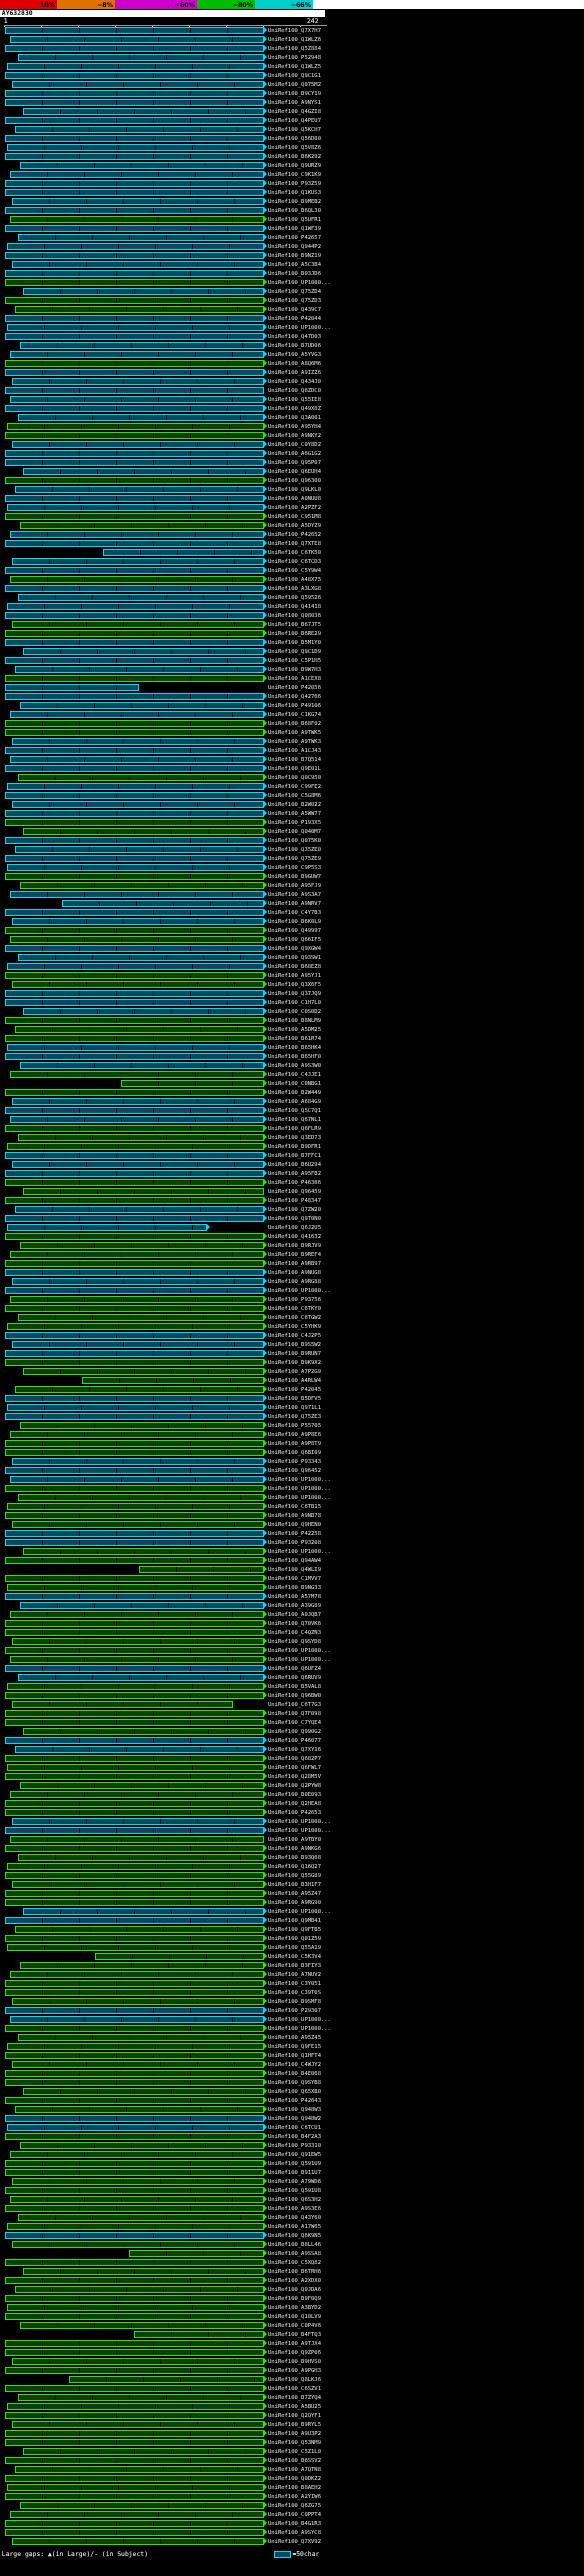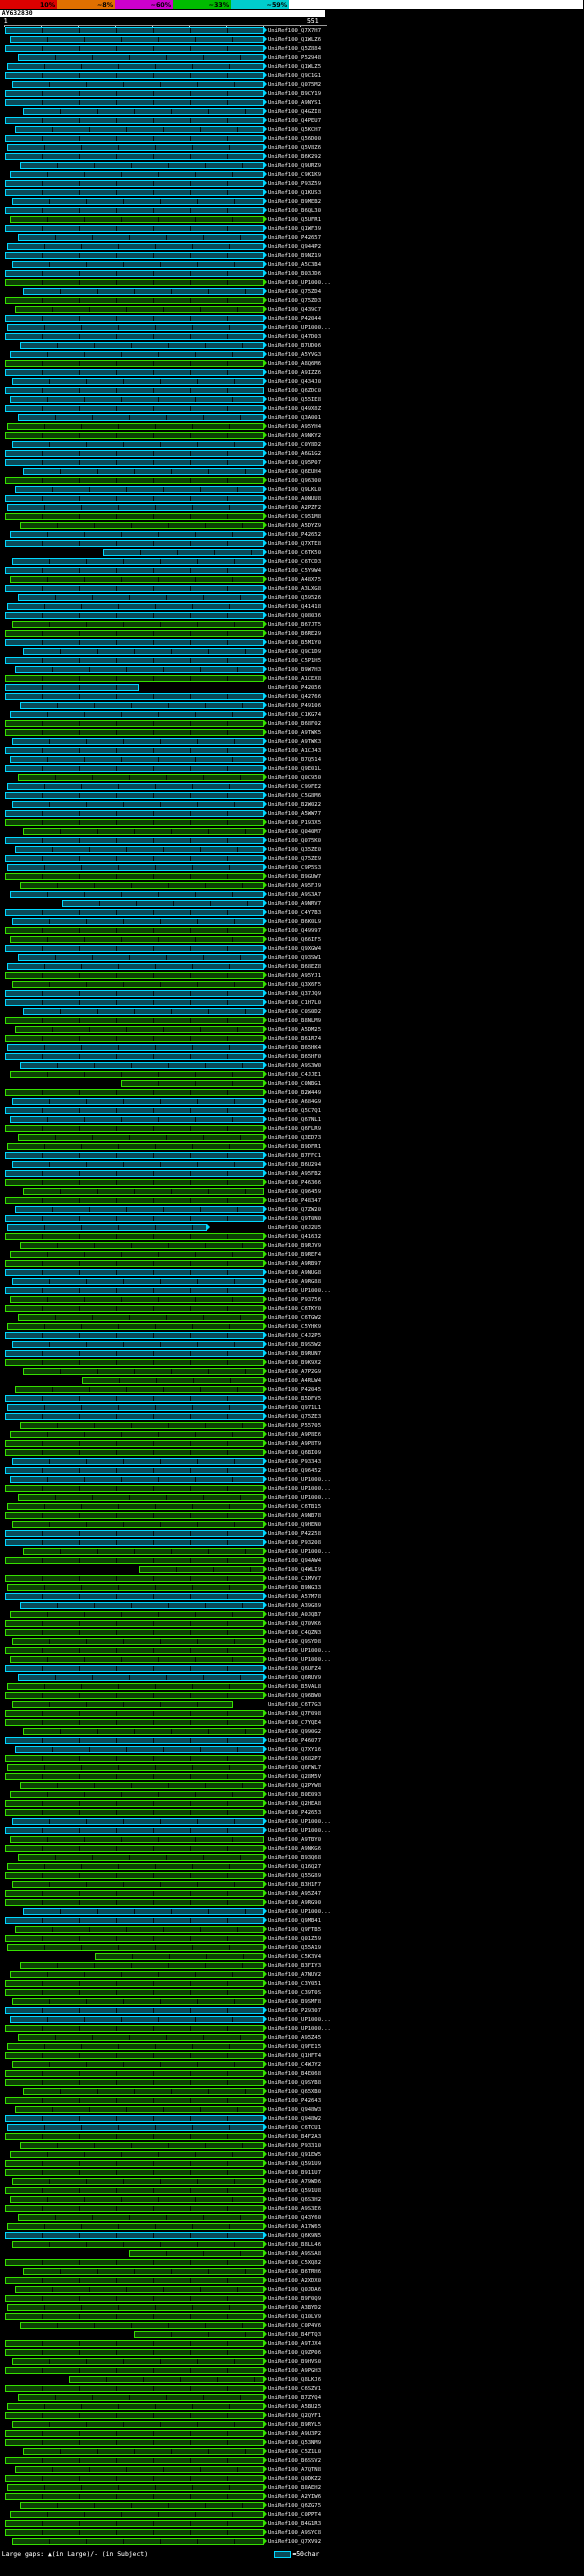--- a/index.html
+++ b/index.html
@@ -44,39 +44,39 @@
 </head>
 <body>
 
 <div class="scalebar">
     <div class="seg" style="width: 57px; background: rgb(221, 0, 0);">
       <span>10%</span>
     </div>
     <div class="seg" style="width: 58px; background: rgb(224, 112, 0);">
       <span>~8%</span>
     </div>
-    <div class="seg" style="width: 58px; background: rgb(204, 0, 204);">
+    <div class="seg" style="width: 58px; background: rgb(204, 0, 204); padding-left: 24px;">
       <span>~60%</span>
     </div>
     <div class="seg" style="width: 58px; background: rgb(0, 187, 0);">
-      <span>~33%</span>
+      <span>~80%</span>
     </div>
     <div class="seg" style="width: 58px; background: rgb(0, 204, 204);">
-      <span>~59%</span>
+      <span>~66%</span>
     </div>
     <div class="seg" style="width: 294px; background: rgb(255, 255, 255);"></div>
   </div>
 
 <div class="querybar">
   <span>AY632830</span>
 </div>
 
 <div class="ruler">
   <span class="r1">1</span>
-  <span class="r2">551</span>
+  <span class="r2">242</span>
   <div class="rline"></div>
 </div>
 
 <div class="rows">
     <div class="row">
       <div class="plot">
         <div class="bar c" style="left: 0%; width: 100%;"></div>
         <div class="arr c" style="left: 100%;"></div>
       </div>
       <span class="lbl">UniRef100_Q7X7H7</span>

